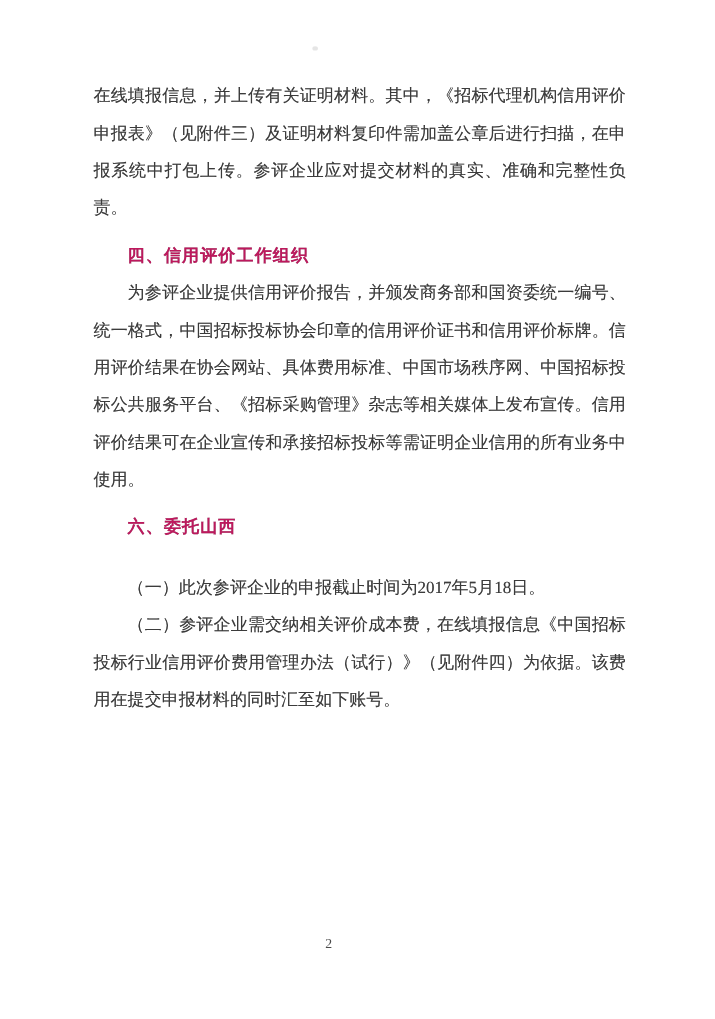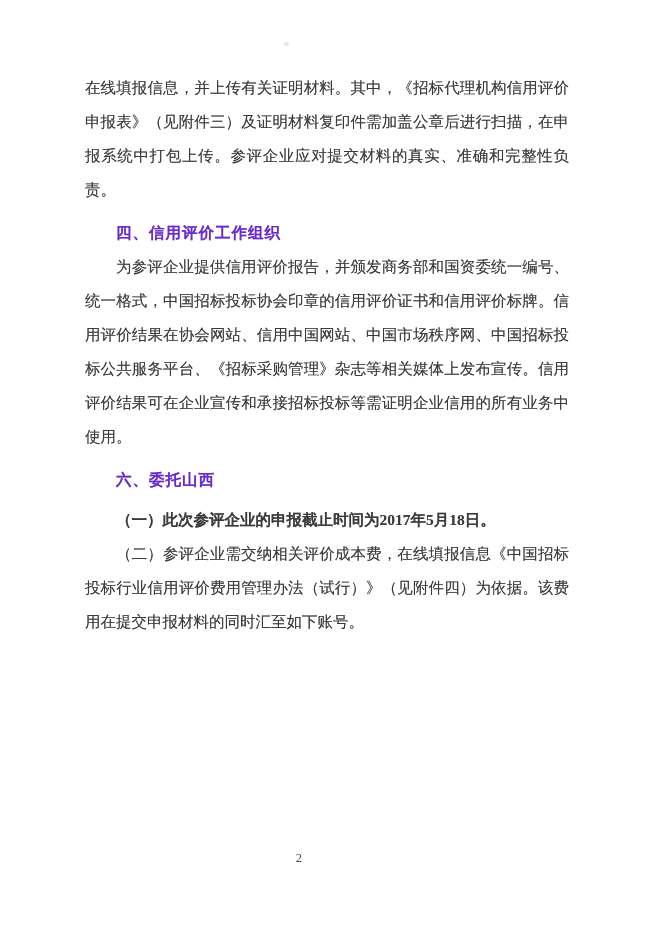--- a/index.html
+++ b/index.html
@@ -31,27 +31,26 @@
     text-align-last: left;
   }
   .para.indent {
     text-indent: 2em;
   }
   .heading {
     margin: 9px 0 0 0;
     font-size: 15.5px;
     line-height: 34px;
     font-weight: bold;
-    color: #6d28d9;
+    color: #be185d;
     text-indent: 2em;
     letter-spacing: 1px;
   }
   .para.spaced {
-    margin-top: 6px;
-    font-weight: bold;
+    margin-top: 21px;
   }
   .scan-artifact {
     position: absolute;
     left: 284px;
     top: 42px;
     width: 5px;
     height: 4px;
     background: rgba(180,180,180,0.35);
     border-radius: 50%;
   }
@@ -74,21 +73,21 @@
   <div class="scan-artifact"></div>
 
   <div class="content">
 
     <p class="para">在线填报信息，并上传有关证明材料。其中，《招标代理机构信用评价申报表》（见附件三）及证明材料复印件需加盖公章后进行扫描，在申报系统中打包上传。参评企业应对提交材料的真实、准确和完整性负责。</p>
 
     <h3 class="heading">四、信用评价工作组织</h3>
 
 
 
-    <p class="para indent">为参评企业提供信用评价报告，并颁发商务部和国资委统一编号、统一格式，中国招标投标协会印章的信用评价证书和信用评价标牌。信用评价结果在协会网站、信用中国网站、中国市场秩序网、中国招标投标公共服务平台、《招标采购管理》杂志等相关媒体上发布宣传。信用评价结果可在企业宣传和承接招标投标等需证明企业信用的所有业务中使用。</p>
+    <p class="para indent">为参评企业提供信用评价报告，并颁发商务部和国资委统一编号、统一格式，中国招标投标协会印章的信用评价证书和信用评价标牌。信用评价结果在协会网站、具体费用标准、中国市场秩序网、中国招标投标公共服务平台、《招标采购管理》杂志等相关媒体上发布宣传。信用评价结果可在企业宣传和承接招标投标等需证明企业信用的所有业务中使用。</p>
 
     <h3 class="heading">六、委托山西</h3>
 
     <p class="para indent spaced">（一）此次参评企业的申报截止时间为2017年5月18日。</p>
 
     <p class="para indent">（二）参评企业需交纳相关评价成本费，在线填报信息《中国招标投标行业信用评价费用管理办法（试行）》（见附件四）为依据。该费用在提交申报材料的同时汇至如下账号。</p>
 
   </div>
 
   <div class="page-number">2</div>

